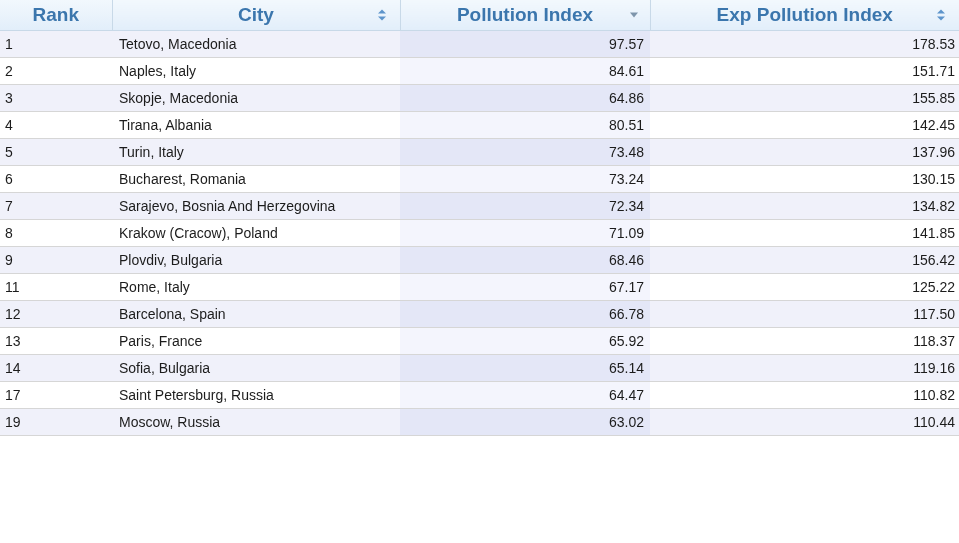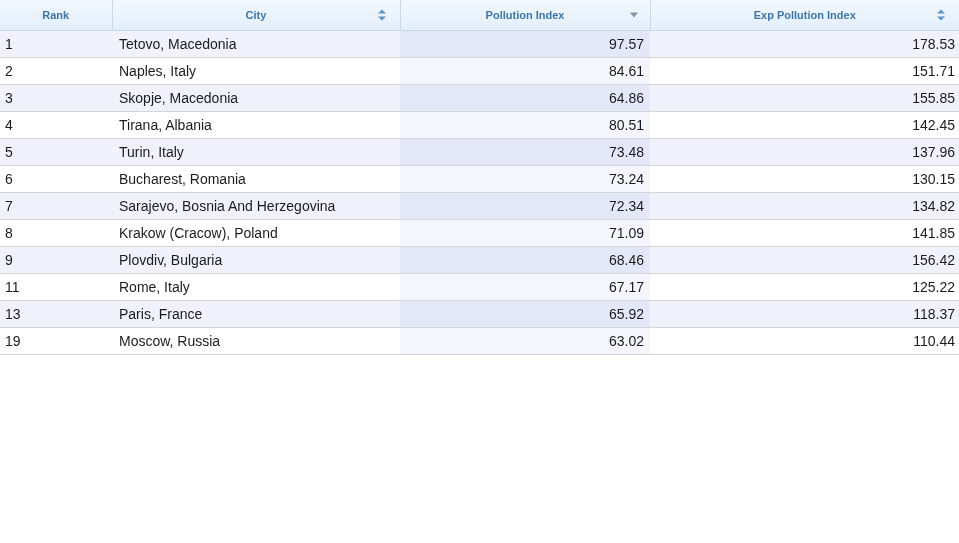--- a/index.html
+++ b/index.html
@@ -20,21 +20,21 @@
   body{font-family:"Liberation Sans","DejaVu Sans",sans-serif;color:var(--text);}
   table{width:959px;border-collapse:collapse;table-layout:fixed;}
   col.c-rank{width:112px;}
   col.c-city{width:288px;}
   col.c-poll{width:250px;}
   col.c-exp{width:309px;}
   thead th{
     height:30px;
     background:linear-gradient(to bottom,var(--header-bg-top),var(--header-bg-bottom));
     color:var(--header-text);
-    font-size:11px;font-weight:bold;
+    font-size:19px;font-weight:bold;
     text-align:center;vertical-align:middle;
     border-bottom:1px solid var(--header-border);
     border-right:1px solid var(--header-border);
     position:relative;
     cursor:pointer;
     white-space:nowrap;overflow:hidden;
   }
   thead th:last-child{border-right:none;}
   tbody td{
     height:27px;
@@ -158,31 +158,49 @@
   </tr>
 
 
   <tr>
     <td class="rank">11</td>
     <td class="city">Rome, Italy</td>
     <td class="num sorted">67.17</td>
     <td class="exp">125.22</td>
   </tr>
 
+  <tr>
+    <td class="rank">12</td>
+    <td class="city">Barcelona, Spain</td>
+    <td class="num sorted">66.78</td>
+    <td class="exp">117.50</td>
+  </tr>
 
   <tr>
     <td class="rank">13</td>
     <td class="city">Paris, France</td>
     <td class="num sorted">65.92</td>
     <td class="exp">118.37</td>
   </tr>
 
-
-
-
+  <tr>
+    <td class="rank">14</td>
+    <td class="city">Sofia, Bulgaria</td>
+    <td class="num sorted">65.14</td>
+    <td class="exp">119.16</td>
+  </tr>
+
+
+
+  <tr>
+    <td class="rank">17</td>
+    <td class="city">Saint Petersburg, Russia</td>
+    <td class="num sorted">64.47</td>
+    <td class="exp">110.82</td>
+  </tr>
 
 
   <tr>
     <td class="rank">19</td>
     <td class="city">Moscow, Russia</td>
     <td class="num sorted">63.02</td>
     <td class="exp">110.44</td>
   </tr>
 </tbody>
 </table>

